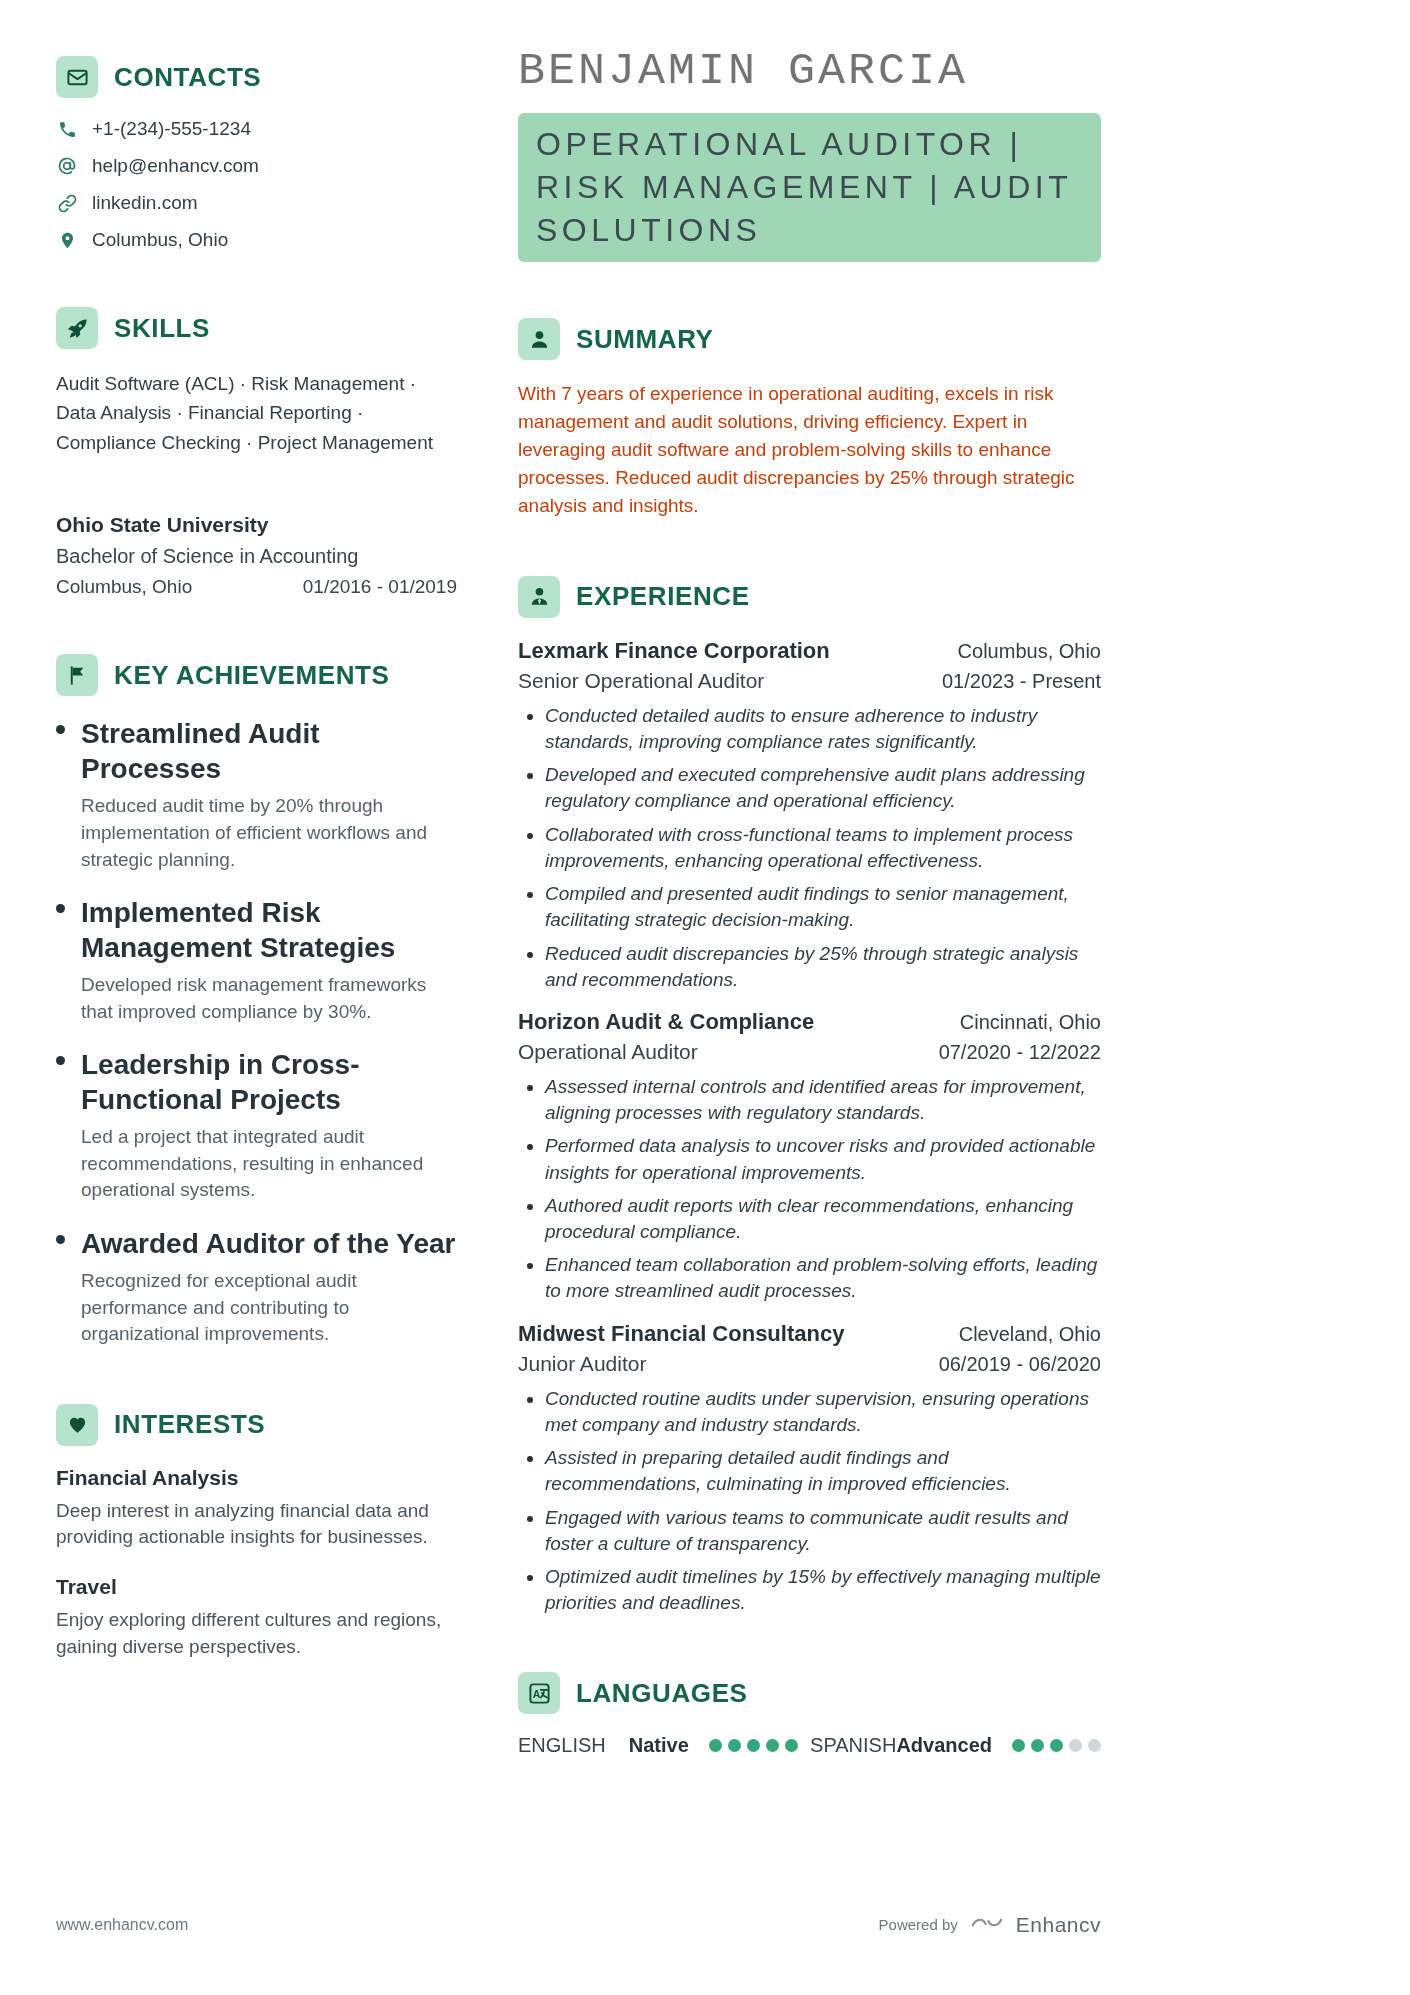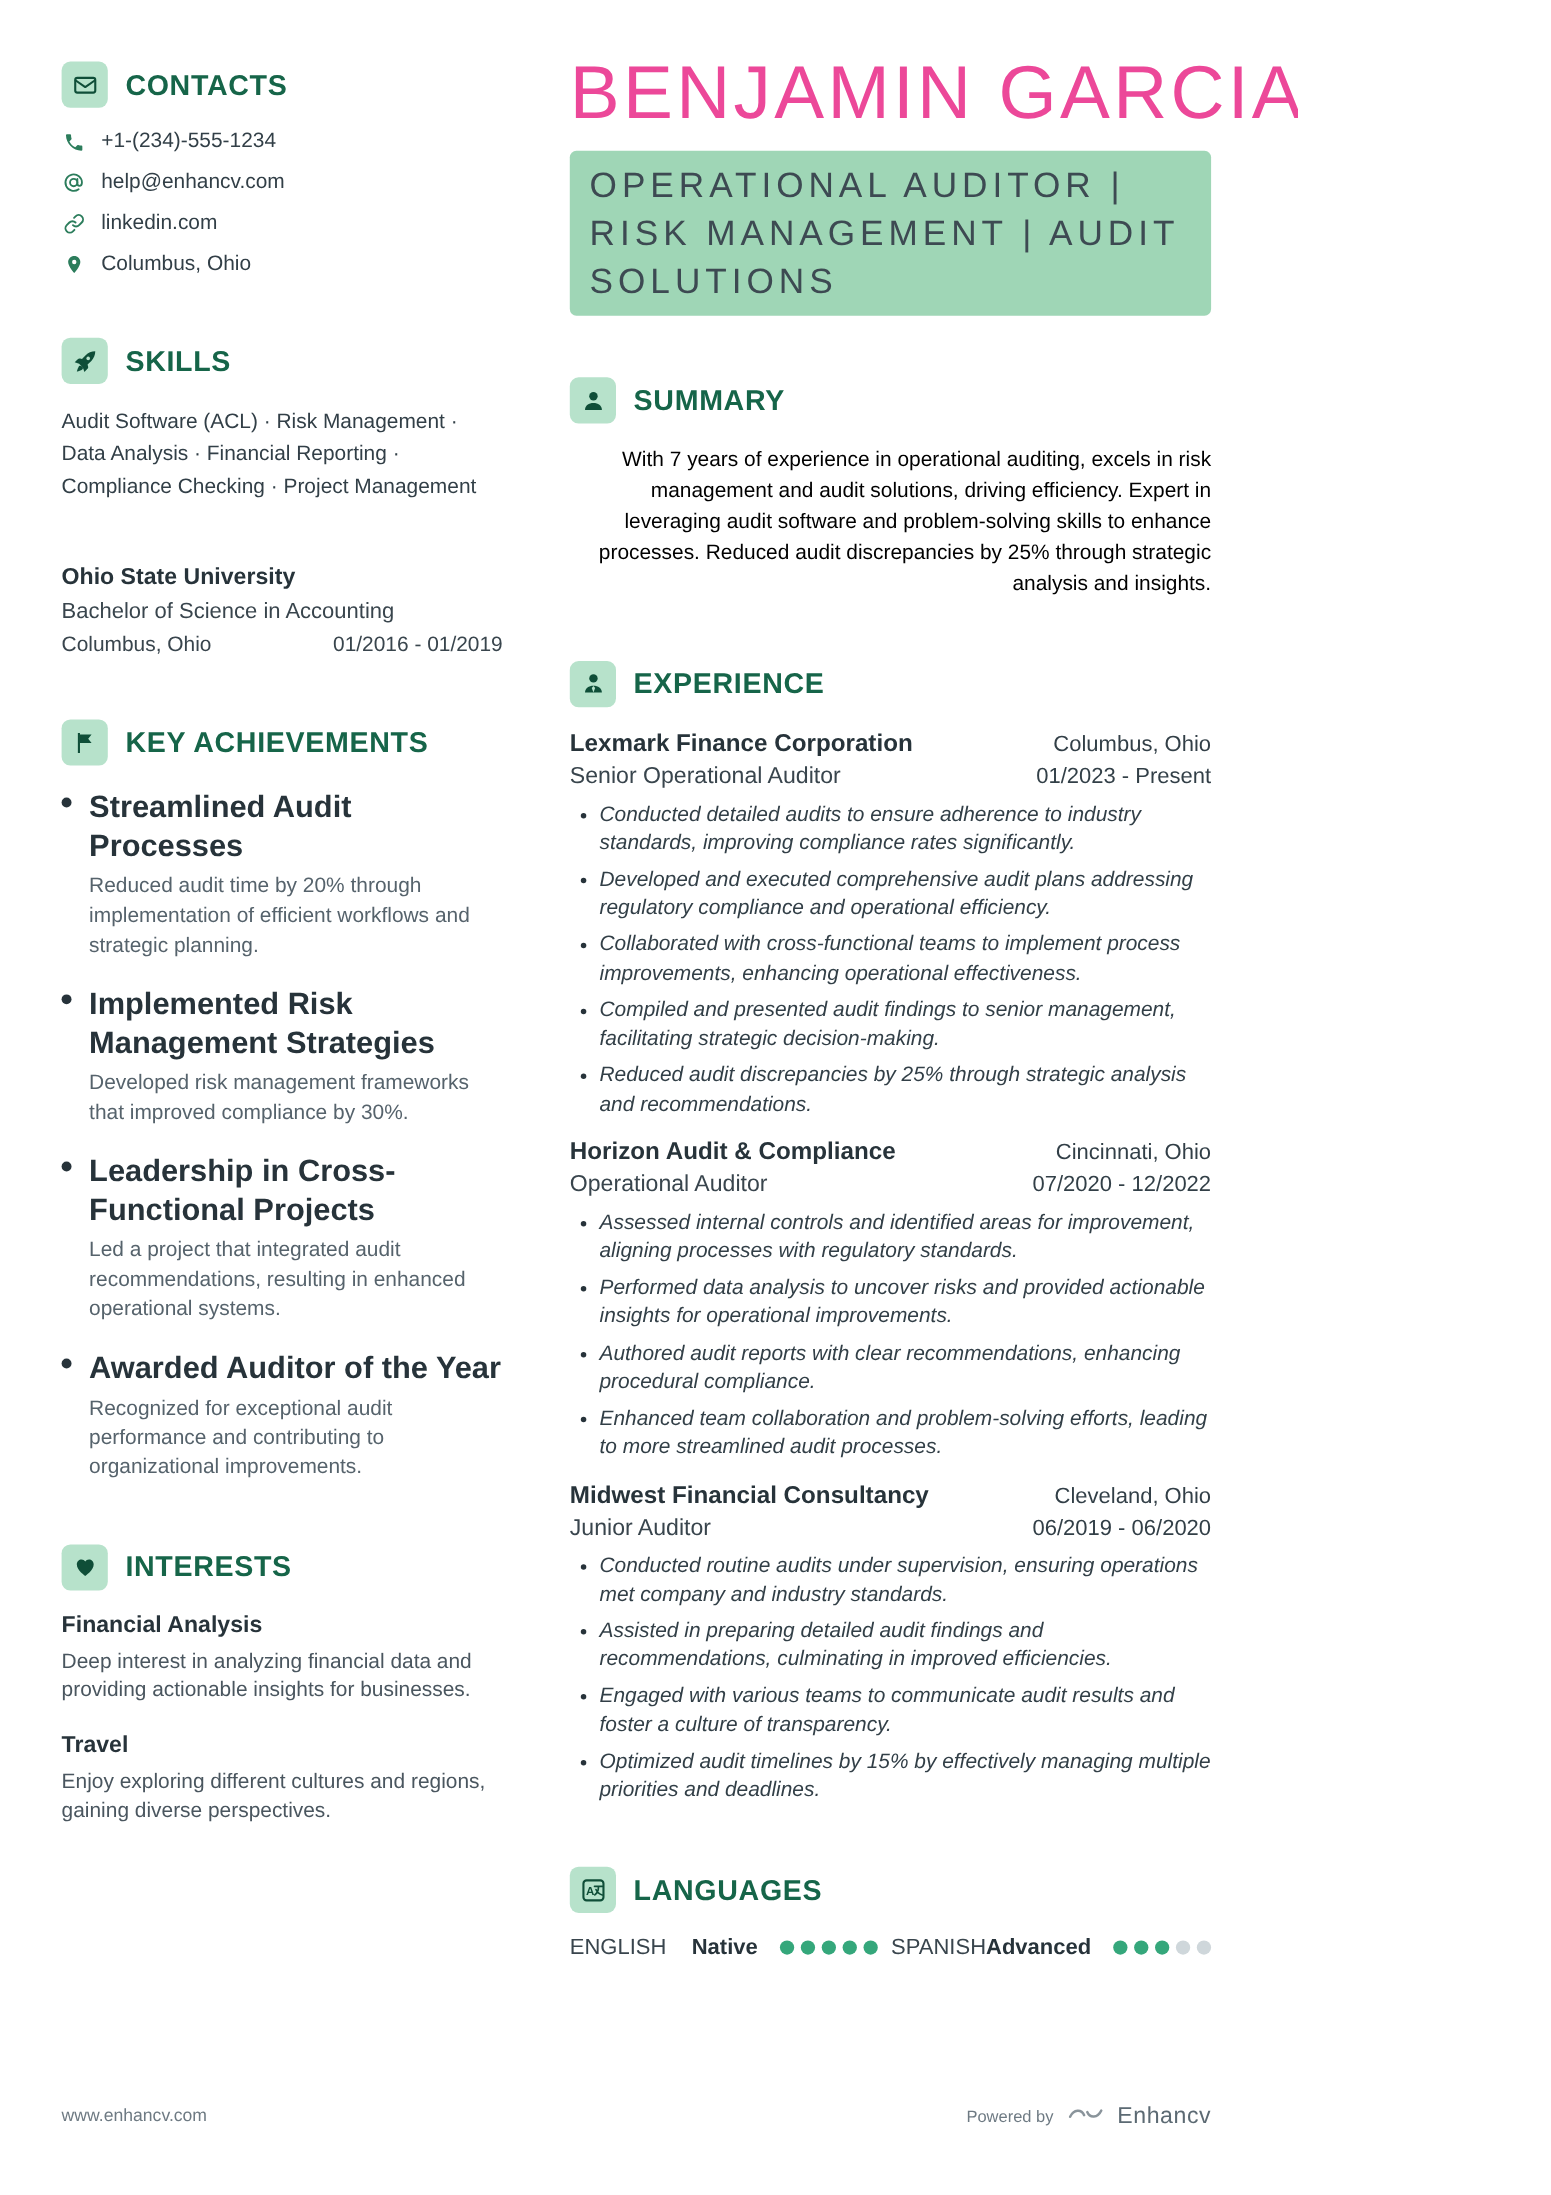--- a/index.html
+++ b/index.html
@@ -52,33 +52,34 @@
   .ach-title { font-size: 28px; font-weight: bold; color: #27333a; line-height: 1.25; margin-bottom: 7px; }
   .ach-desc { font-size: 19px; line-height: 1.4; color: #56636c; }
 
   
   .int { margin-bottom: 24px; }
   .int-title { font-size: 21px; font-weight: bold; color: #27333a; margin-bottom: 8px; }
   .int-desc { font-size: 19px; line-height: 1.4; color: #4a565f; }
 
   
   .person-name {
-    margin: 0; font-size: 68px; font-weight: 400;
-    color: #ec4899; letter-spacing: 3px; line-height: 1.08;
+    margin: 0; font-size: 45px; font-weight: 400;
+    color: #737373; letter-spacing: 3px; line-height: 1.08;
     white-space: nowrap;
+    font-family: Liberation Mono, monospace;
   }
   .banner {
     margin-top: 16px;
     background: #9fd6b6; color: #3d4a52;
     font-size: 32px; letter-spacing: 4.5px; line-height: 1.35;
     padding: 10px 18px; border-radius: 6px;
   }
 
   
-  .summary-text { margin: 0; font-size: 19px; line-height: 1.47; color: #000000; text-align: right; }
+  .summary-text { margin: 0; font-size: 19px; line-height: 1.47; color: #c2410c; }
 
   
   .job { margin-bottom: 16px; }
   .job-row { display: flex; justify-content: space-between; align-items: baseline; }
   .company { margin: 0; font-size: 22px; font-weight: bold; color: #27333a; text-align: right; }
   .role { font-size: 21px; color: #39454d; margin-top: 5px; }
   .meta { font-size: 20px; color: #323f47; white-space: nowrap; }
   ul.bullets { margin: 10px 0 0 0; padding-left: 27px; font-style: italic; }
   ul.bullets li { font-size: 19px; line-height: 1.38; margin-bottom: 7px; color: #323f47; }
   ul.bullets li::marker { color: #27333a; }

